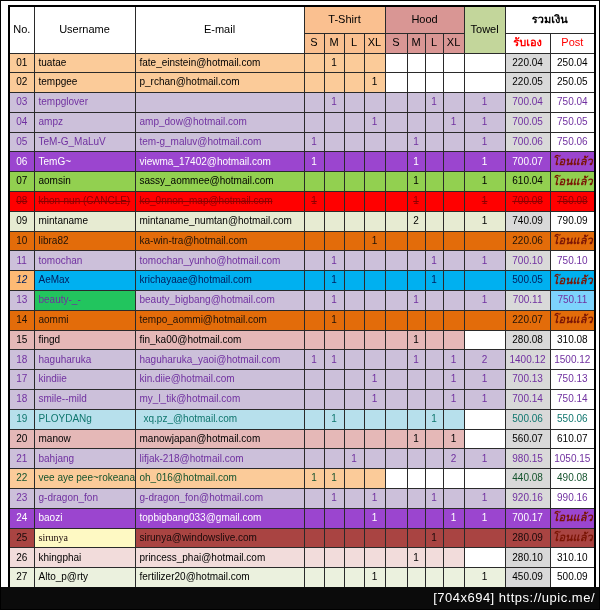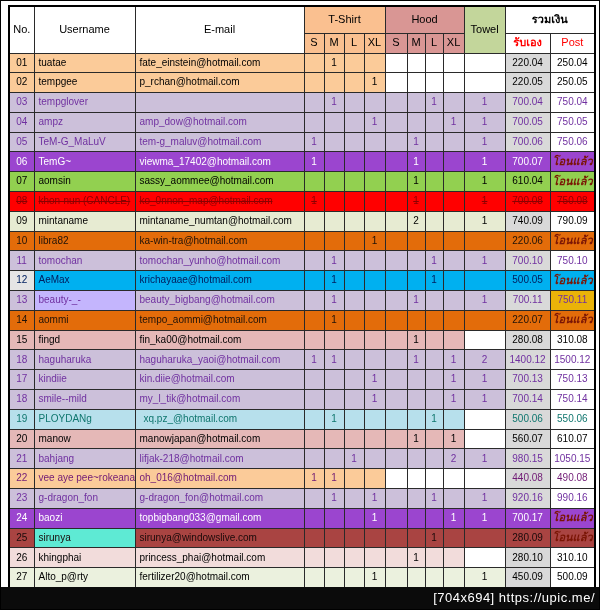--- a/index.html
+++ b/index.html
@@ -244,50 +244,50 @@
           <td class="c" style="background: rgb(204, 192, 218);"></td>
           <td class="c" style="background: rgb(204, 192, 218);"></td>
           <td class="c" style="background: rgb(204, 192, 218);"></td>
           <td class="c" style="background: rgb(204, 192, 218);">1</td>
           <td class="c" style="background: rgb(204, 192, 218);"></td>
           <td class="c" style="background: rgb(204, 192, 218);">1</td>
           <td class="c" style="background: rgb(217, 217, 217);">700.10</td>
           <td class="c" style="background: rgb(255, 255, 255);">750.10</td>
         </tr>
         <tr style="color: rgb(0, 32, 96);">
-          <td class="c" style="background: #e5e5e5;">12</td>
+          <td class="c" style="background: #fdba74; font-style: italic;">12</td>
           <td class="l" style="background: rgb(0, 176, 240);">AeMax</td>
           <td class="l" style="background: rgb(0, 176, 240);">krichayaae@hotmail.com</td>
           <td class="c" style="background: rgb(0, 176, 240);"></td>
           <td class="c" style="background: rgb(0, 176, 240);">1</td>
           <td class="c" style="background: rgb(0, 176, 240);"></td>
           <td class="c" style="background: rgb(0, 176, 240);"></td>
           <td class="c" style="background: rgb(0, 176, 240);"></td>
           <td class="c" style="background: rgb(0, 176, 240);"></td>
           <td class="c" style="background: rgb(0, 176, 240);">1</td>
           <td class="c" style="background: rgb(0, 176, 240);"></td>
           <td class="c" style="background: rgb(0, 176, 240);"></td>
           <td class="c" style="background: rgb(0, 176, 240);">500.05</td>
           <td class="c transferred" style="background: rgb(0, 176, 240);">โอนแล้ว</td>
         </tr>
         <tr style="color: rgb(112, 48, 160);">
           <td class="c" style="background: rgb(204, 192, 218);">13</td>
-          <td class="l" style="background: #c4b5fd; margin-top: 28px;">beauty-_-</td>
+          <td class="l" style="background: #22c55e; margin-top: 28px;">beauty-_-</td>
           <td class="l" style="background: rgb(204, 192, 218);">beauty_bigbang@hotmail.com</td>
           <td class="c" style="background: rgb(204, 192, 218);"></td>
           <td class="c" style="background: rgb(204, 192, 218);">1</td>
           <td class="c" style="background: rgb(204, 192, 218);"></td>
           <td class="c" style="background: rgb(204, 192, 218);"></td>
           <td class="c" style="background: rgb(204, 192, 218);"></td>
           <td class="c" style="background: rgb(204, 192, 218);">1</td>
           <td class="c" style="background: rgb(204, 192, 218);"></td>
           <td class="c" style="background: rgb(204, 192, 218);"></td>
           <td class="c" style="background: rgb(204, 192, 218);">1</td>
           <td class="c" style="background: rgb(217, 217, 217);">700.11</td>
-          <td class="c" style="background: #eab308; margin-top: 18px;">750.11</td>
+          <td class="c" style="background: #7dd3fc; margin-top: 18px;">750.11</td>
         </tr>
         <tr style="color: rgb(31, 18, 9);">
           <td class="c" style="background: rgb(227, 108, 10);">14</td>
           <td class="l" style="background: rgb(227, 108, 10);">aommi</td>
           <td class="l" style="background: rgb(227, 108, 10);">tempo_aommi@hotmail.com</td>
           <td class="c" style="background: rgb(227, 108, 10);"></td>
           <td class="c" style="background: rgb(227, 108, 10);">1</td>
           <td class="c" style="background: rgb(227, 108, 10);"></td>
           <td class="c" style="background: rgb(227, 108, 10);"></td>
           <td class="c" style="background: rgb(227, 108, 10);"></td>
@@ -403,21 +403,21 @@
           <td class="c" style="background: rgb(204, 192, 218);">1</td>
           <td class="c" style="background: rgb(204, 192, 218);"></td>
           <td class="c" style="background: rgb(204, 192, 218);"></td>
           <td class="c" style="background: rgb(204, 192, 218);"></td>
           <td class="c" style="background: rgb(204, 192, 218);"></td>
           <td class="c" style="background: rgb(204, 192, 218);">2</td>
           <td class="c" style="background: rgb(204, 192, 218);">1</td>
           <td class="c" style="background: rgb(217, 217, 217);">980.15</td>
           <td class="c" style="background: rgb(255, 255, 255);">1050.15</td>
         </tr>
-        <tr style="color: #701a75;">
+        <tr style="color: #14532d;">
           <td class="c" style="background: rgb(251, 203, 153);">22</td>
           <td class="l" style="background: rgb(251, 203, 153);">vee aye pee~rokeana</td>
           <td class="l" style="background: rgb(251, 203, 153);">oh_016@hotmail.com</td>
           <td class="c" style="background: rgb(251, 203, 153);">1</td>
           <td class="c" style="background: rgb(251, 203, 153);">1</td>
           <td class="c" style="background: rgb(251, 203, 153);"></td>
           <td class="c" style="background: rgb(251, 203, 153);"></td>
           <td class="c" style="background: rgb(255, 255, 255);"></td>
           <td class="c" style="background: rgb(255, 255, 255);"></td>
           <td class="c" style="background: rgb(255, 255, 255);"></td>
@@ -453,21 +453,21 @@
           <td class="c" style="background: rgb(155, 69, 207);"></td>
           <td class="c" style="background: rgb(155, 69, 207);"></td>
           <td class="c" style="background: rgb(155, 69, 207);"></td>
           <td class="c" style="background: rgb(155, 69, 207);">1</td>
           <td class="c" style="background: rgb(155, 69, 207);">1</td>
           <td class="c" style="background: rgb(155, 69, 207);">700.17</td>
           <td class="c transferred" style="background: rgb(155, 69, 207);">โอนแล้ว</td>
         </tr>
         <tr style="color: rgb(26, 10, 10);">
           <td class="c" style="background: rgb(169, 68, 66);">25</td>
-          <td class="l" style="background: #5eead4;">sirunya</td>
+          <td class="l" style="background: #fef9c3; font-family: Liberation Serif, serif;">sirunya</td>
           <td class="l" style="background: rgb(169, 68, 66);">sirunya@windowslive.com</td>
           <td class="c" style="background: rgb(169, 68, 66);"></td>
           <td class="c" style="background: rgb(169, 68, 66);"></td>
           <td class="c" style="background: rgb(169, 68, 66);"></td>
           <td class="c" style="background: rgb(169, 68, 66);"></td>
           <td class="c" style="background: rgb(169, 68, 66);"></td>
           <td class="c" style="background: rgb(169, 68, 66);"></td>
           <td class="c" style="background: rgb(169, 68, 66);">1</td>
           <td class="c" style="background: rgb(169, 68, 66);"></td>
           <td class="c" style="background: rgb(169, 68, 66);"></td>

